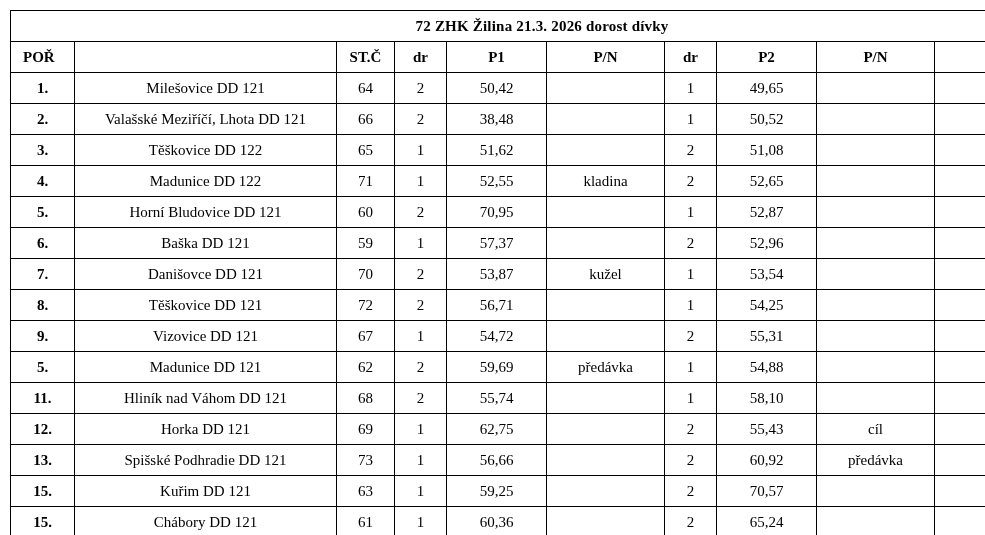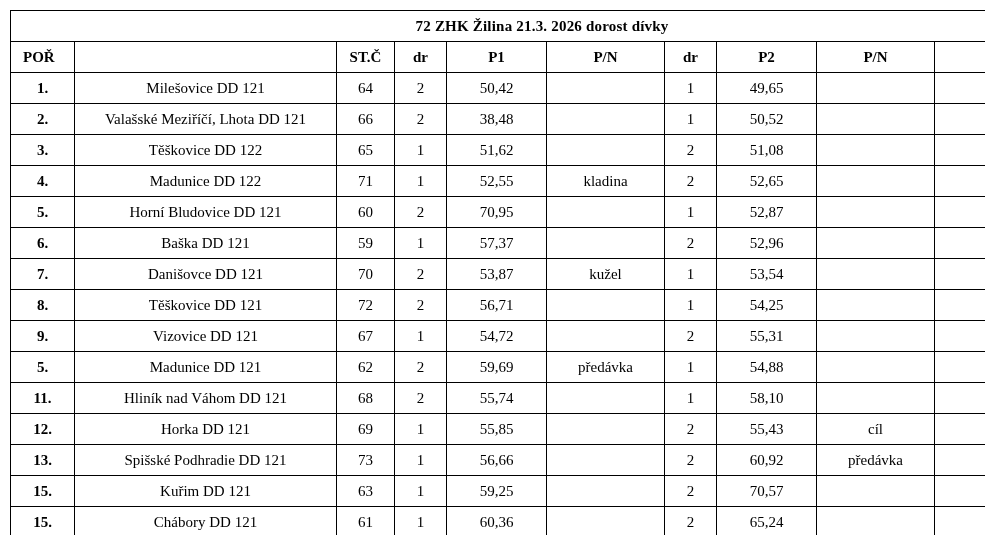--- a/index.html
+++ b/index.html
@@ -243,21 +243,21 @@
           <td class="num">1</td>
           <td class="num">58,10</td>
           <td class="note"></td>
           <td class="num bold">55,74</td>
         </tr>
         <tr>
           <td class="por-cell">12.</td>
           <td class="team-cell">Horka DD 121</td>
           <td class="num">69</td>
           <td class="num">1</td>
-          <td class="num bold">55,85</td>
+          <td class="num bold">62,75</td>
           <td class="note"></td>
           <td class="num">2</td>
           <td class="num red ">55,43</td>
           <td class="note">cíl</td>
           <td class="num bold">55,85</td>
         </tr>
         <tr>
           <td class="por-cell">13.</td>
           <td class="team-cell">Spišské Podhradie DD 121</td>
           <td class="num">73</td>

